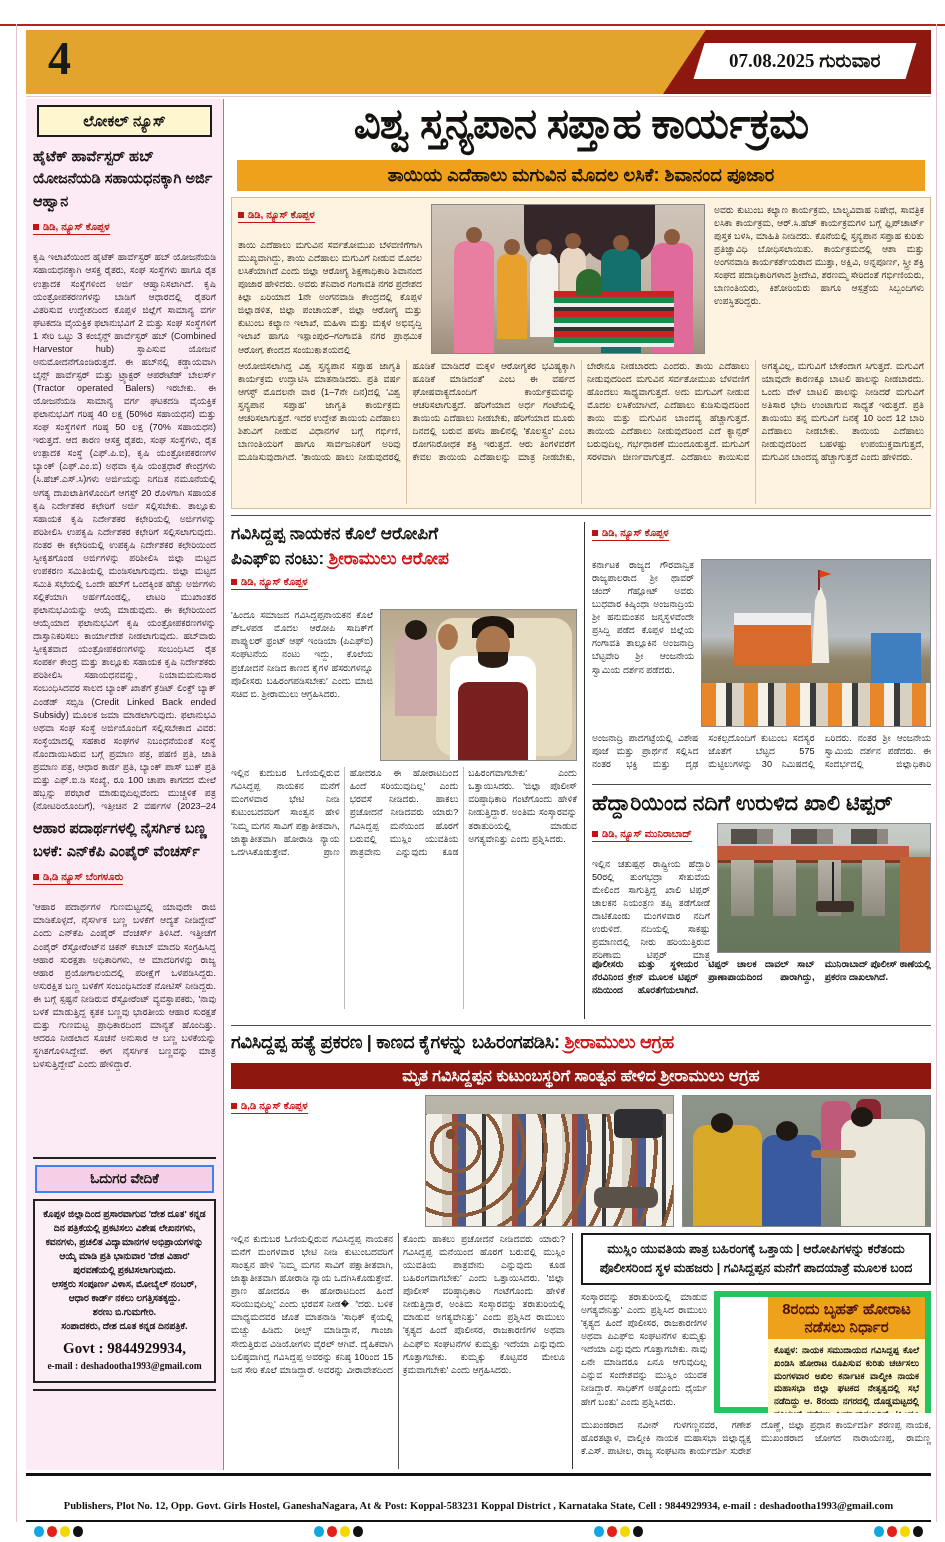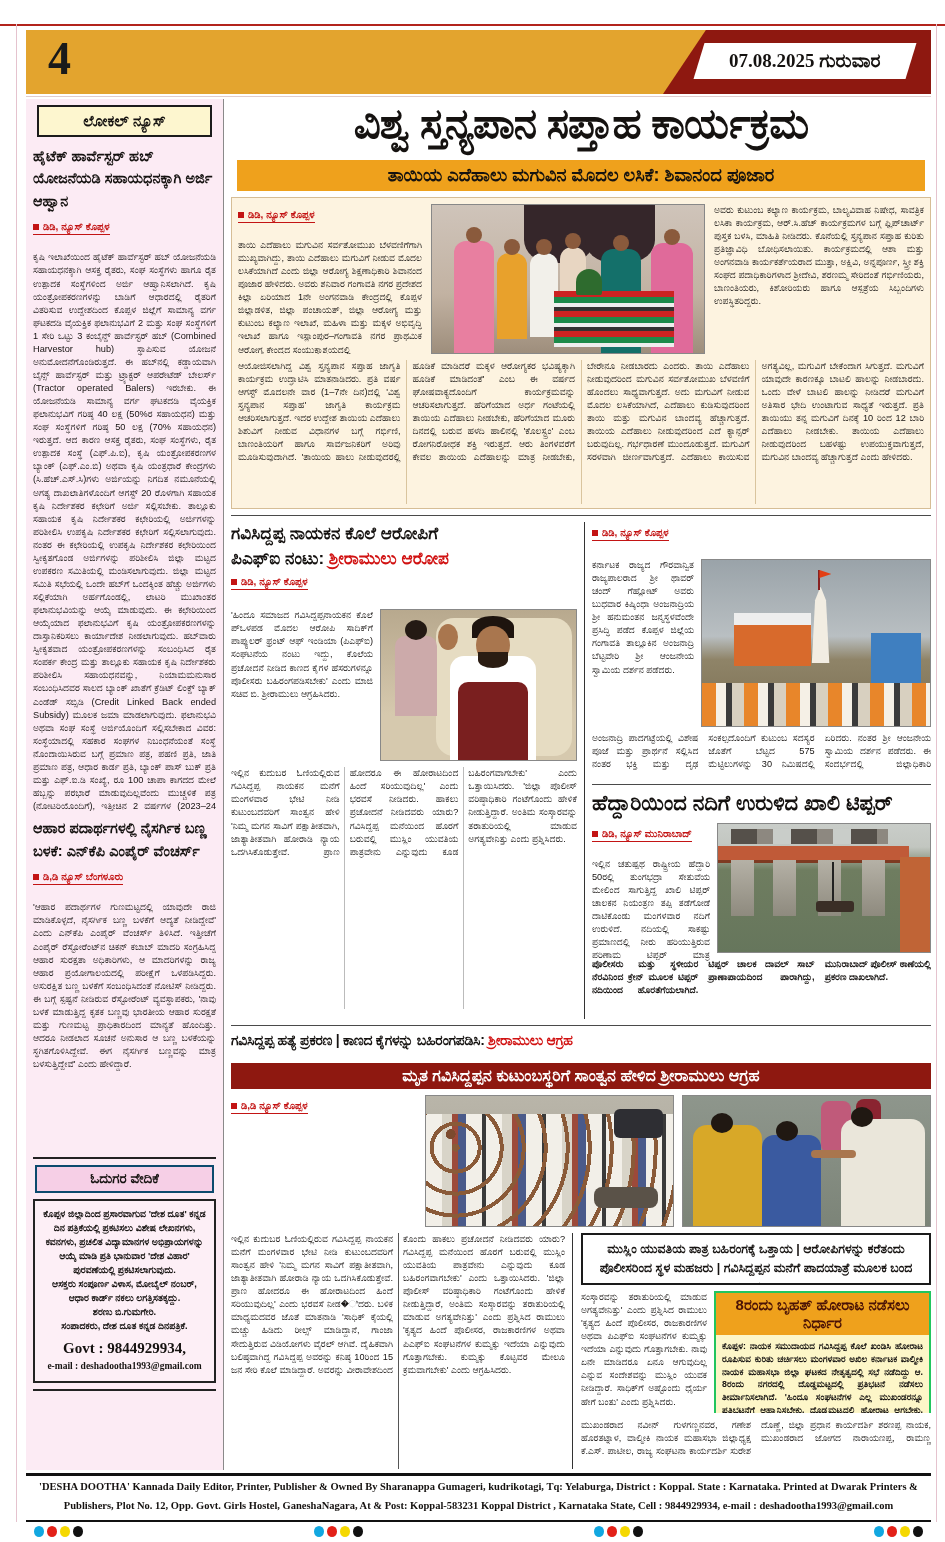--- a/index.html
+++ b/index.html
@@ -33,21 +33,21 @@
   
   .localbox{border:2px solid #1c1c1c;background:#fdf6cf;text-align:center;font-weight:800;font-size:15px;padding:5px 2px;margin:2px 4px 8px;}
   .sb-head{font-weight:800;font-size:14.5px;line-height:1.55;margin-bottom:4px;}
   .byline{color:var(--red);font-weight:700;font-size:10px;display:inline-block;border-bottom:1px solid var(--red);padding-bottom:1px;margin-bottom:16px;}
   .byline .sq{display:inline-block;width:6px;height:6px;background:var(--red);margin-right:4px;}
   .sb-body{font-size:9.2px;line-height:1.42;text-align:justify;overflow:hidden;}
   .sb-body.b1{height:560px;margin-bottom:6px;}
   .sb-body.b2{height:248px;margin-bottom:8px;}
   .sb-rule{height:2px;background:#222;margin:6px 0;}
   .readers{margin-top:2px;}
-  .readers-title{border:2px solid #0c4a6e;background:#f6cfe6;text-align:center;font-weight:800;font-size:13.5px;padding:4px 0;margin:0 2px 6px;}
+  .readers-title{border:2px solid #3b82f6;background:#f6cfe6;text-align:center;font-weight:800;font-size:13.5px;padding:4px 0;margin:0 2px 6px;}
   .readers-box{border:2px solid #222;background:#fdeff6;padding:7px 6px;text-align:center;font-size:9.3px;line-height:1.5;font-weight:600;}
   .readers-box .cell{font-family:"Liberation Serif",serif;font-size:15px;font-weight:bold;margin-top:3px;}
   .readers-box .email{font-family:"Liberation Serif",serif;font-size:9.5px;font-weight:bold;}
 
   
   .mainhead{font-size:42px;font-weight:800;text-align:center;line-height:1.2;height:58px;overflow:hidden;letter-spacing:-1px;}
   .subband{background:var(--band);text-align:center;font-weight:800;font-size:18px;padding:5px 0;margin:3px 6px 6px;}
   .article1{background:var(--cream);border:1px solid #d6bd96;padding:6px;height:312px;overflow:hidden;}
   .a1-top{display:flex;gap:9px;height:150px;overflow:hidden;}
   .a1-colL{width:184px;}
@@ -69,33 +69,33 @@
   .gov-head{font-size:17px;font-weight:800;text-align:center;line-height:1.45;height:52px;overflow:hidden;}
   .gov-mid{display:flex;gap:7px;height:168px;margin-top:2px;}
   .gov-colL{width:102px;}
   .gov-body{margin-top:5px;height:46px;column-count:3;column-gap:10px;font-size:9.2px;line-height:1.42;text-align:justify;overflow:hidden;}
   .tip-head{font-size:21px;font-weight:800;margin-top:4px;height:28px;overflow:hidden;}
   .tip-mid{display:flex;gap:7px;height:130px;margin-top:4px;}
   .tip-colL{width:118px;}
   .tip-cap{margin-top:5px;height:52px;column-count:3;column-gap:10px;font-size:9.2px;line-height:1.42;text-align:justify;overflow:hidden;font-weight:600;}
 
   
-  .bot-head{font-size:14px;font-weight:800;height:28px;overflow:hidden;letter-spacing:-.3px;}
+  .bot-head{font-size:18px;font-weight:800;height:28px;overflow:hidden;letter-spacing:-.3px;}
   .bot-head .red{color:#d11212;}
   .bot-band{background:var(--maroon);color:#fff;text-align:center;font-weight:800;font-size:16px;padding:4px 0;margin:3px 0 6px;}
   .bot-top{display:flex;gap:8px;height:132px;overflow:hidden;}
   .bot-colL{width:186px;}
   .bot-photo2{width:212px;}
   .bot-main{display:flex;gap:8px;margin-top:6px;height:236px;overflow:hidden;}
   .bot-left{width:342px;column-count:2;column-gap:10px;column-rule:1px solid #555;font-size:9.2px;line-height:1.42;text-align:justify;overflow:hidden;border-right:1px solid #333;padding-right:7px;}
   .bot-right{flex:1;display:flex;flex-direction:column;}
   .caption-box{border:2px solid #1a1a1a;padding:5px 8px;font-weight:800;font-size:12.5px;text-align:center;line-height:1.5;height:52px;overflow:hidden;}
   .brm{display:flex;gap:7px;margin-top:6px;height:122px;overflow:hidden;}
   .brm-col{width:126px;font-size:9.2px;line-height:1.42;text-align:justify;overflow:hidden;}
-  .protest{flex:1;border:2px solid #22c55e;}
+  .protest{flex:1;border:6px solid #22c55e;padding-left:48px;}
   .protest-head{background:var(--band);font-weight:800;text-align:center;font-size:15px;padding:3px 0;color:#4a1206;}
   .protest-body{background:var(--boxyellow);font-size:8.8px;font-weight:600;padding:5px 6px;height:94px;overflow:hidden;text-align:justify;line-height:1.45;}
   .names{margin-top:6px;column-count:2;column-gap:10px;font-size:9.2px;line-height:1.42;text-align:justify;overflow:hidden;height:48px;}
 
   
   .f-rule1{position:absolute;left:26px;right:14px;bottom:66px;height:3px;background:#111;}
   .f-lines{position:absolute;left:26px;right:14px;bottom:26px;text-align:center;font-family:"Liberation Serif",serif;font-weight:bold;font-size:10.5px;line-height:1.8;}
   .f-rule2{position:absolute;left:26px;right:14px;bottom:20px;height:2px;background:#111;}
   .regmarks{position:absolute;left:26px;right:14px;bottom:4px;height:12px;display:flex;justify-content:space-between;padding:0 8px;}
   .reggroup{display:flex;gap:3px;}
@@ -356,21 +356,20 @@
             </div>
             <div class="names">ಮುಖಂಡರಾದ ನವೀನ್ ಗುಳಗಣ್ಣನವರ, ಗಣೇಶ ಹೊರತಟ್ನಾಳ, ವಾಲ್ಮೀಕಿ ನಾಯಕ ಮಹಾಸಭಾ ಜಿಲ್ಲಾಧ್ಯಕ್ಷ ಕೆ.ಎಸ್. ಪಾಟೀಲ, ರಾಜ್ಯ ಸಂಘಟನಾ ಕಾರ್ಯದರ್ಶಿ ಸುರೇಶ ದೊಣ್ಣೆ, ಜಿಲ್ಲಾ ಪ್ರಧಾನ ಕಾರ್ಯದರ್ಶಿ ಶರಣಪ್ಪ ನಾಯಕ, ಮುಖಂಡರಾದ ಜೋಗದ ನಾರಾಯಣಪ್ಪ, ರಾಮಣ್ಣ ಕಳ್ಳಣ್ಣನವರ, ಯಮನೂರಪ್ಪ ನಾಯಕ, ಬಿಚ್ಚಾರ ನಾಗರಾಜ ಸೇರಿದಂತೆ ಅನೇಕರು ಪಾಲ್ಗೊಂಡಿದ್ದರು.</div>
           </div>
         </div>
       </section>
     </div>
   </div>
 
   <div class="f-rule1"></div>
   <div class="f-lines">
-    <div>'DESHA DOOTHA' Kannada Daily Editor, Printer, Publisher &amp; Owned By Sharanappa Gumageri,  kudrikotagi, Tq: Yelaburga, District : Koppal. State : Karnataka. Printed at Dwarak Printers &amp;</div>
     <div>Publishers, Plot No. 12, Opp. Govt. Girls Hostel, GaneshaNagara, At &amp; Post: Koppal-583231 Koppal District , Karnataka State, Cell : 9844929934,  e-mail : deshadootha1993@gmail.com</div>
   </div>
   <div class="f-rule2"></div>
   <div class="regmarks">
     <span class="reggroup">
         <span class="dot c"></span>
         <span class="dot m"></span>
         <span class="dot y"></span>
         <span class="dot k"></span>
       </span>

